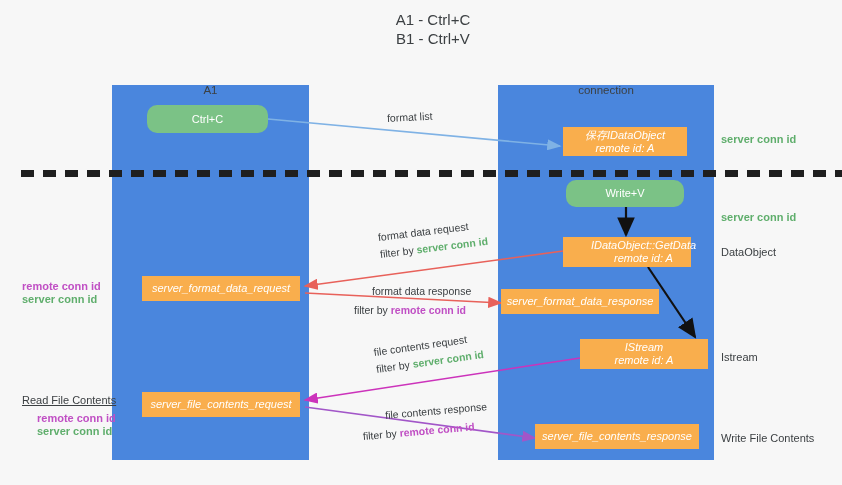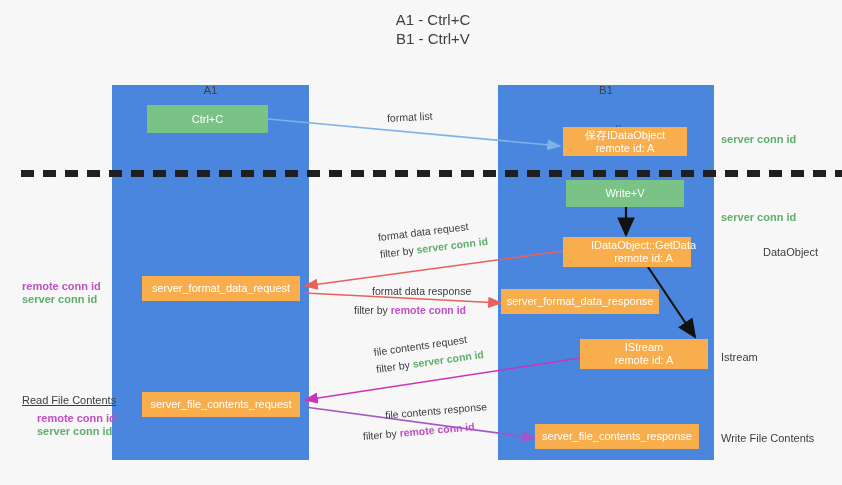--- a/index.html
+++ b/index.html
@@ -29,22 +29,22 @@
   
   .lane{position:absolute;background:#4a86dd;}
 
   
   .box{
     position:absolute;box-sizing:border-box;
     display:flex;align-items:center;justify-content:center;
     text-align:center;color:#ffffff;font-size:11px;line-height:13px;
     white-space:pre;
   }
-  .box.green{background:#7bc286;}
-  .box.orange{background:#f9ae4d;}
+  .box.green{background:#7bc286;border-radius:10px;}
+  .box.orange{background:#f9ae4d;font-style:italic;}
 
   
   .side{
     position:absolute;font-size:11px;line-height:14px;white-space:pre;
   }
   .side.green{color:#5fae6c;font-weight:bold;}
   .side.purple{color:#c04fc4;font-weight:bold;}
   .side.plain{color:#3c4043;}
 
   
@@ -67,21 +67,20 @@
 B1 - Ctrl+V</div>
 
   <div class="lane" style="left:100px;top:85px;width:197px;height:375px;"></div>
   <div class="lane" style="left:486px;top:85px;width:216px;height:375px;"></div>
 
   <div class="lane-head" style="left:100px;top:58px;width:197px;">
     <div>A1</div>
     <div>remote</div>
   </div>
   <div class="lane-head" style="left:486px;top:58px;width:216px;">
-    <div>B1</div>
     <div>connection</div>
   </div>
 
   <svg class="overlay">
     <defs>
       <marker id="ah-blue" markerWidth="9" markerHeight="7" refX="8" refY="3.5" orient="auto">
         <polygon points="0,0 9,3.5 0,7" fill="#7fb2e5"></polygon>
       </marker>
       <marker id="ah-red" markerWidth="9" markerHeight="7" refX="8" refY="3.5" orient="auto">
         <polygon points="0,0 9,3.5 0,7" fill="#e8615a"></polygon>
@@ -131,21 +130,21 @@
 
   <div class="box orange" style="left:568px;top:339px;width:128px;height:30px;">IStream
 remote id: A</div>
 
   <div class="box orange" style="left:130px;top:392px;width:158px;height:25px;">server_file_contents_request</div>
 
   <div class="box orange" style="left:523px;top:424px;width:164px;height:25px;">server_file_contents_response</div>
 
   <div class="side green" style="left:709px;top:132px;">server conn id</div>
   <div class="side green" style="left:709px;top:210px;">server conn id</div>
-  <div class="side plain" style="left:709px;top:245px;margin-left:42px;">DataObject</div>
+  <div class="side plain" style="left:709px;top:245px;">DataObject</div>
   <div class="side plain" style="left:709px;top:350px;">Istream</div>
   <div class="side plain" style="left:709px;top:431px;">Write File Contents</div>
 
   <div class="side purple" style="left:10px;top:279px;">remote conn id</div>
   <div class="side green" style="left:10px;top:292px;">server conn id</div>
 
   <div class="side plain" style="left:10px;top:393px;text-decoration:underline;">Read File Contents</div>
   <div class="side purple" style="left:25px;top:411px;">remote conn id</div>
   <div class="side green" style="left:25px;top:424px;">server conn id</div>
 

